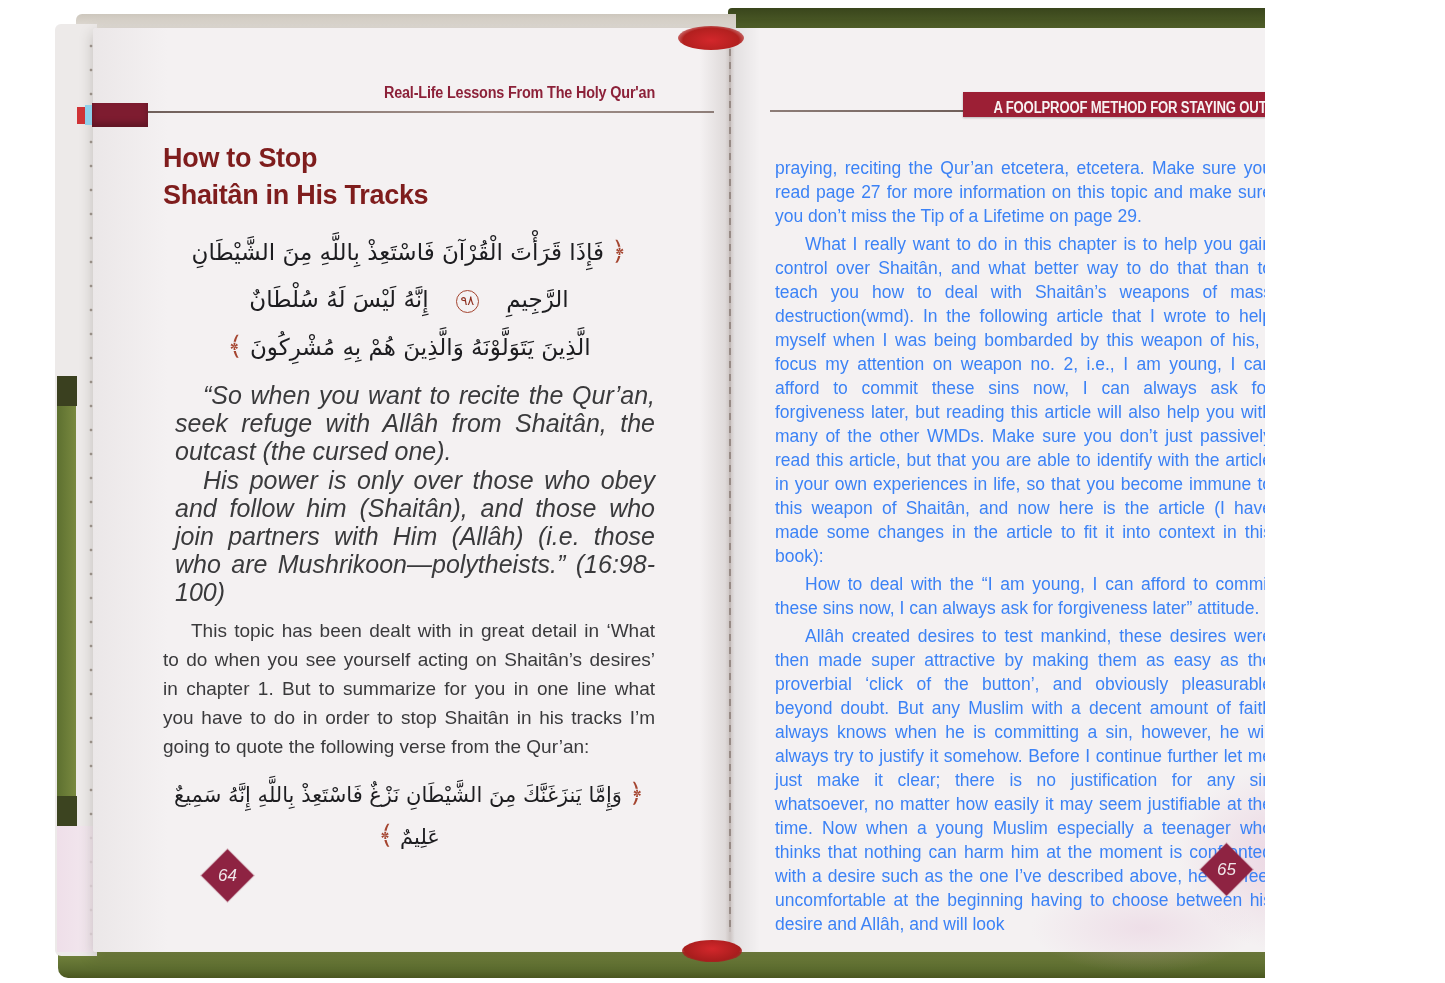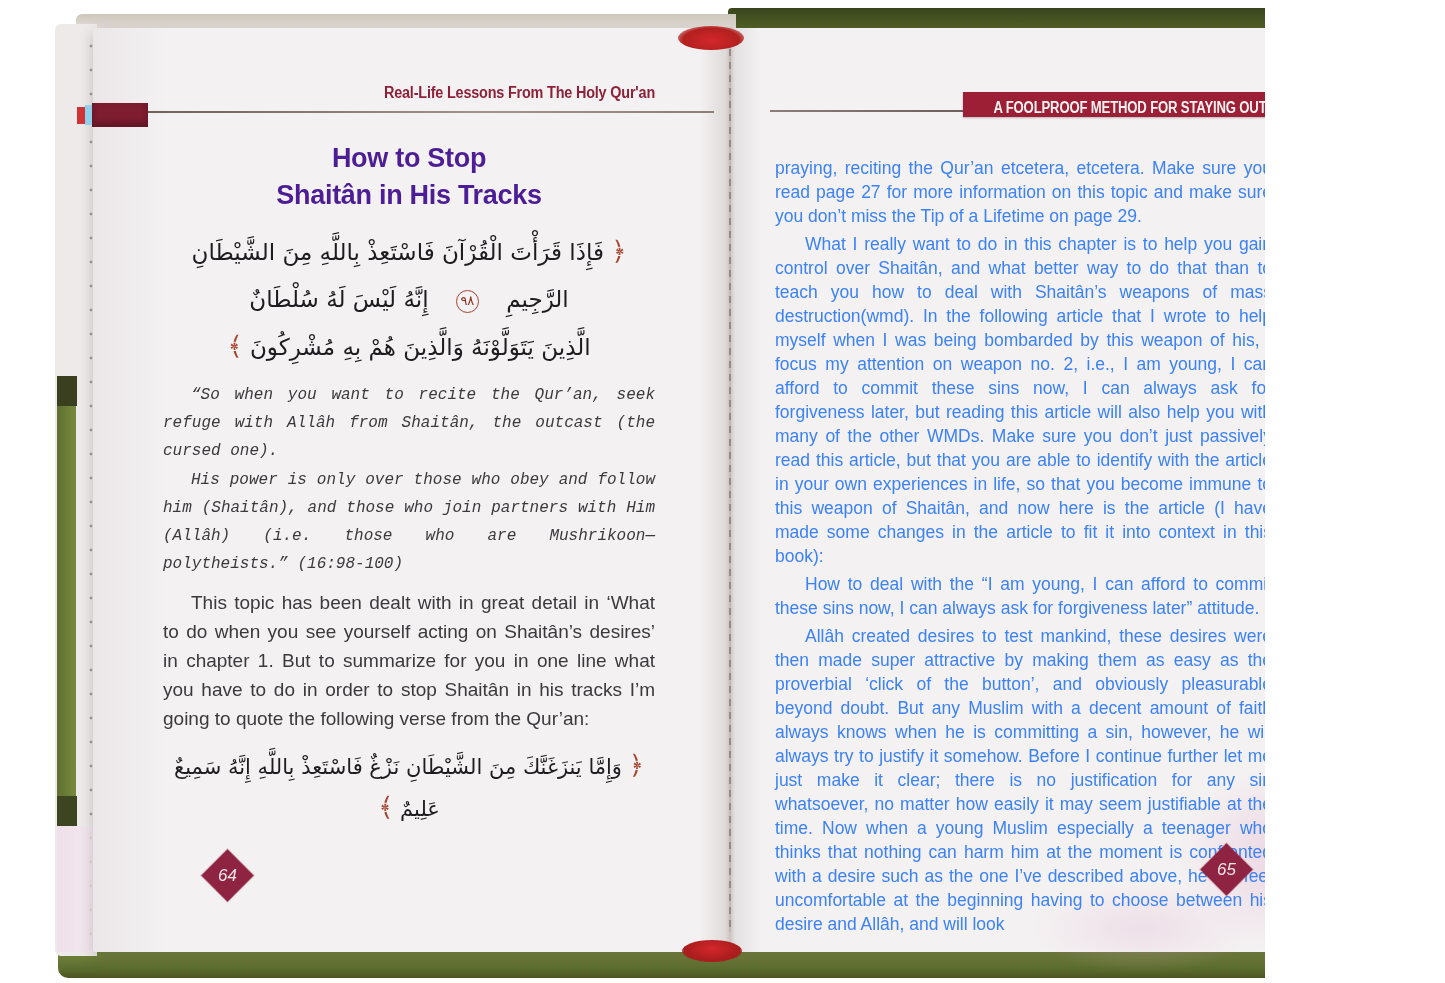--- a/index.html
+++ b/index.html
@@ -62,29 +62,29 @@
     color:#8c2139;font-weight:700;font-size:16px;letter-spacing:-.2px;
     transform:scaleX(.9);transform-origin:100% 50%;}
 
   .banner{position:absolute;left:963px;top:92px;width:330px;height:25px;background:#9c1f35;
     box-shadow:0 1px 2px rgba(0,0,0,.25);display:flex;align-items:flex-end;justify-content:center;padding-left:31px;}
   .banner span{color:#f7f2f2;font-weight:700;font-size:16px;white-space:nowrap;
     transform:scaleX(.82);letter-spacing:-.2px;}
 
   
   .lp{position:absolute;left:163px;top:130px;width:492px;color:#3a3a3c;}
-  .lp-title{margin:10px 0 14px 0;text-align:center;color:#4c1d95;font-weight:700;
+  .lp-title{margin:10px 0 14px 0;text-align:left;color:#7f1d1d;font-weight:700;
     font-size:27px;line-height:37px;letter-spacing:-.3px;}
   .arabic{direction:rtl;text-align:center;color:#1d1d20;font-family:"DejaVu Sans",sans-serif;
     font-size:23px;line-height:47px;margin:14px 0 10px 0;}
   .arabic .orn{color:#a4442f;font-size:26px;}
   .ayah{display:inline-block;min-width:21px;height:21px;line-height:19px;border:1.5px solid #a4442f;
     border-radius:50%;color:#8e2f1f;font-size:13px;text-align:center;vertical-align:2px;margin:0 20px;}
-  .quote{font-style:italic;text-align:justify;text-indent:28px;font-size:16px;line-height:28px;
-    margin:0 0 1px 0;font-family:Liberation Mono, monospace;}
+  .quote{font-style:italic;text-align:justify;text-indent:28px;font-size:25px;line-height:28px;
+    margin:0 0 1px 12px;}
   .bodyp{text-align:justify;text-indent:28px;font-size:19px;line-height:29px;margin:10px 0 0 0;}
   .arabic.single{font-size:21px;line-height:40px;margin:12px 0 4px 0;}
 
   
   .rp{position:absolute;left:775px;top:156px;width:497px;color:#3b82f6;}
   .rbody{text-align:justify;text-indent:30px;font-size:17.5px;line-height:24px;margin:0 0 4px 0;}
   .rbody.noindent{text-indent:0;}
 
   
   .diamond{position:absolute;width:37px;height:37px;background:#8e2342;transform:rotate(45deg);

